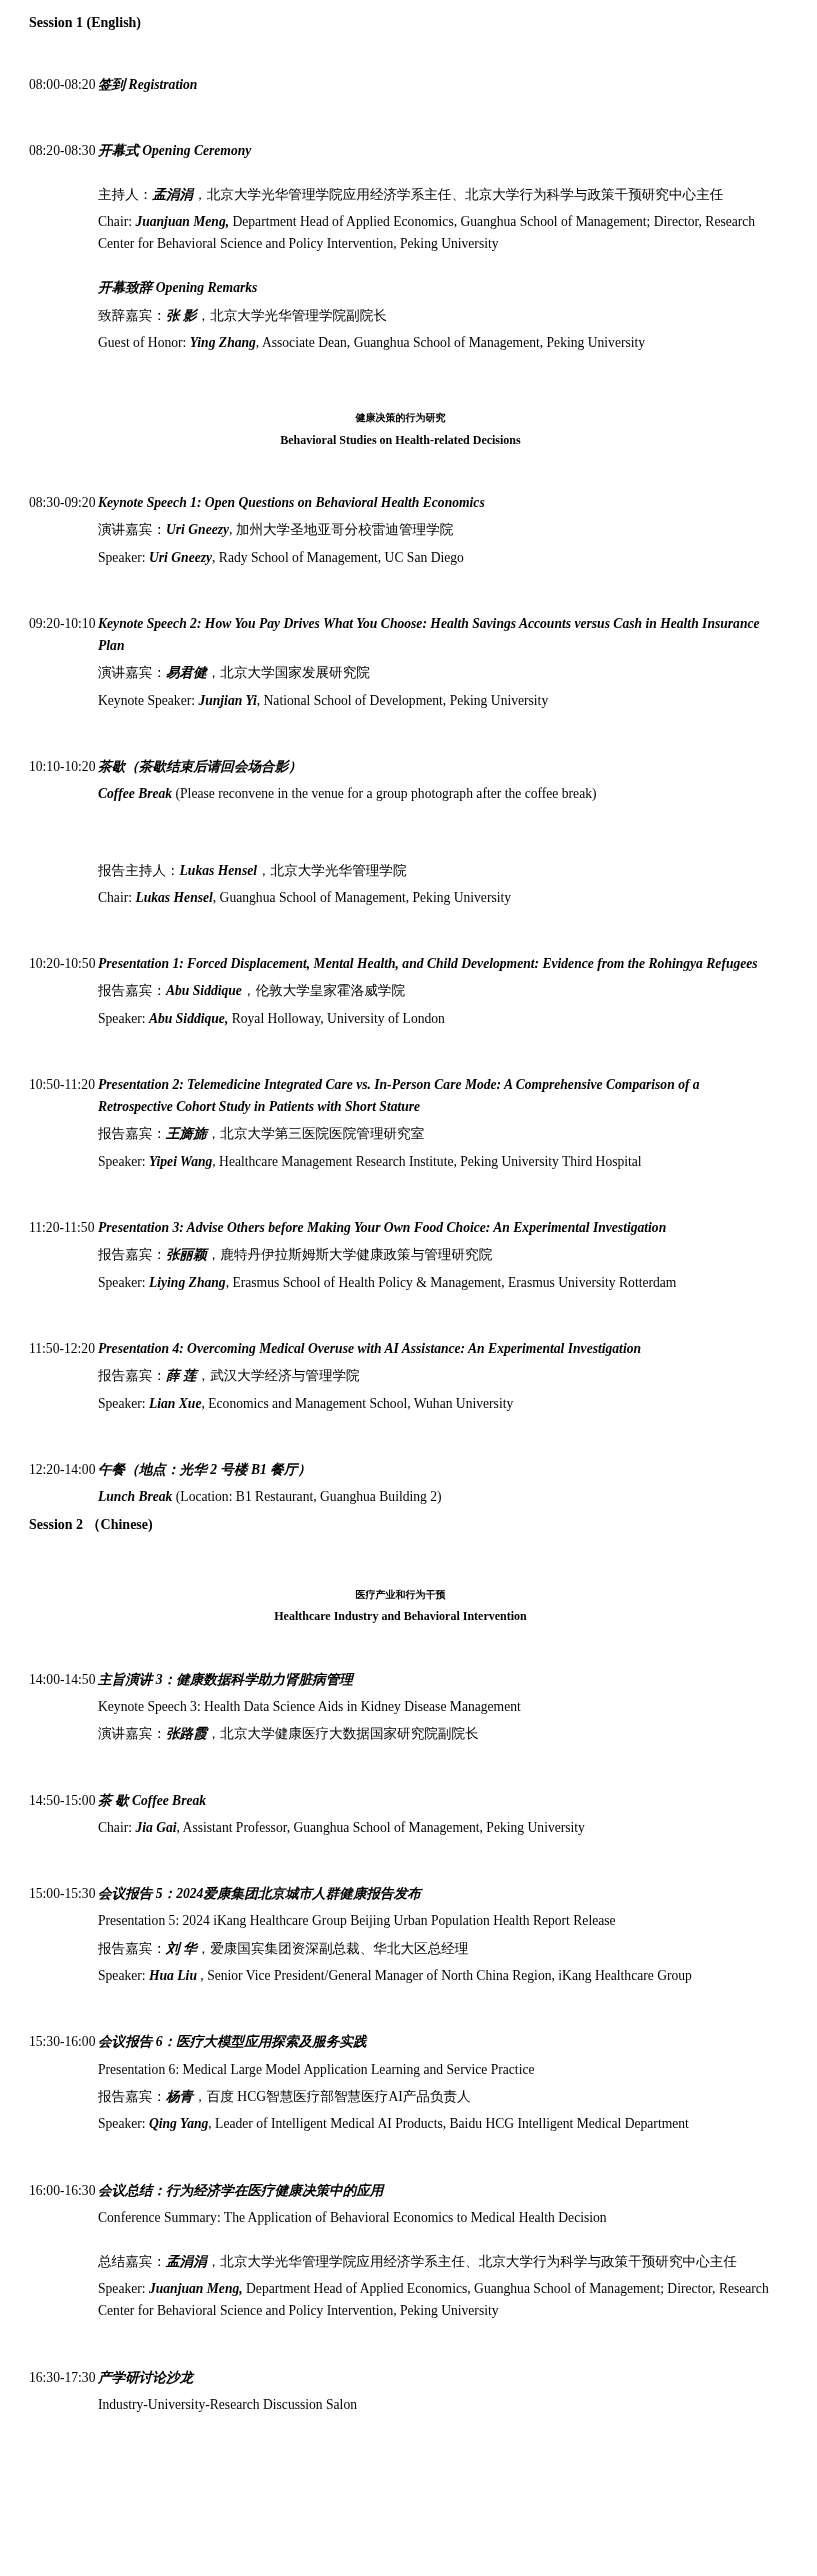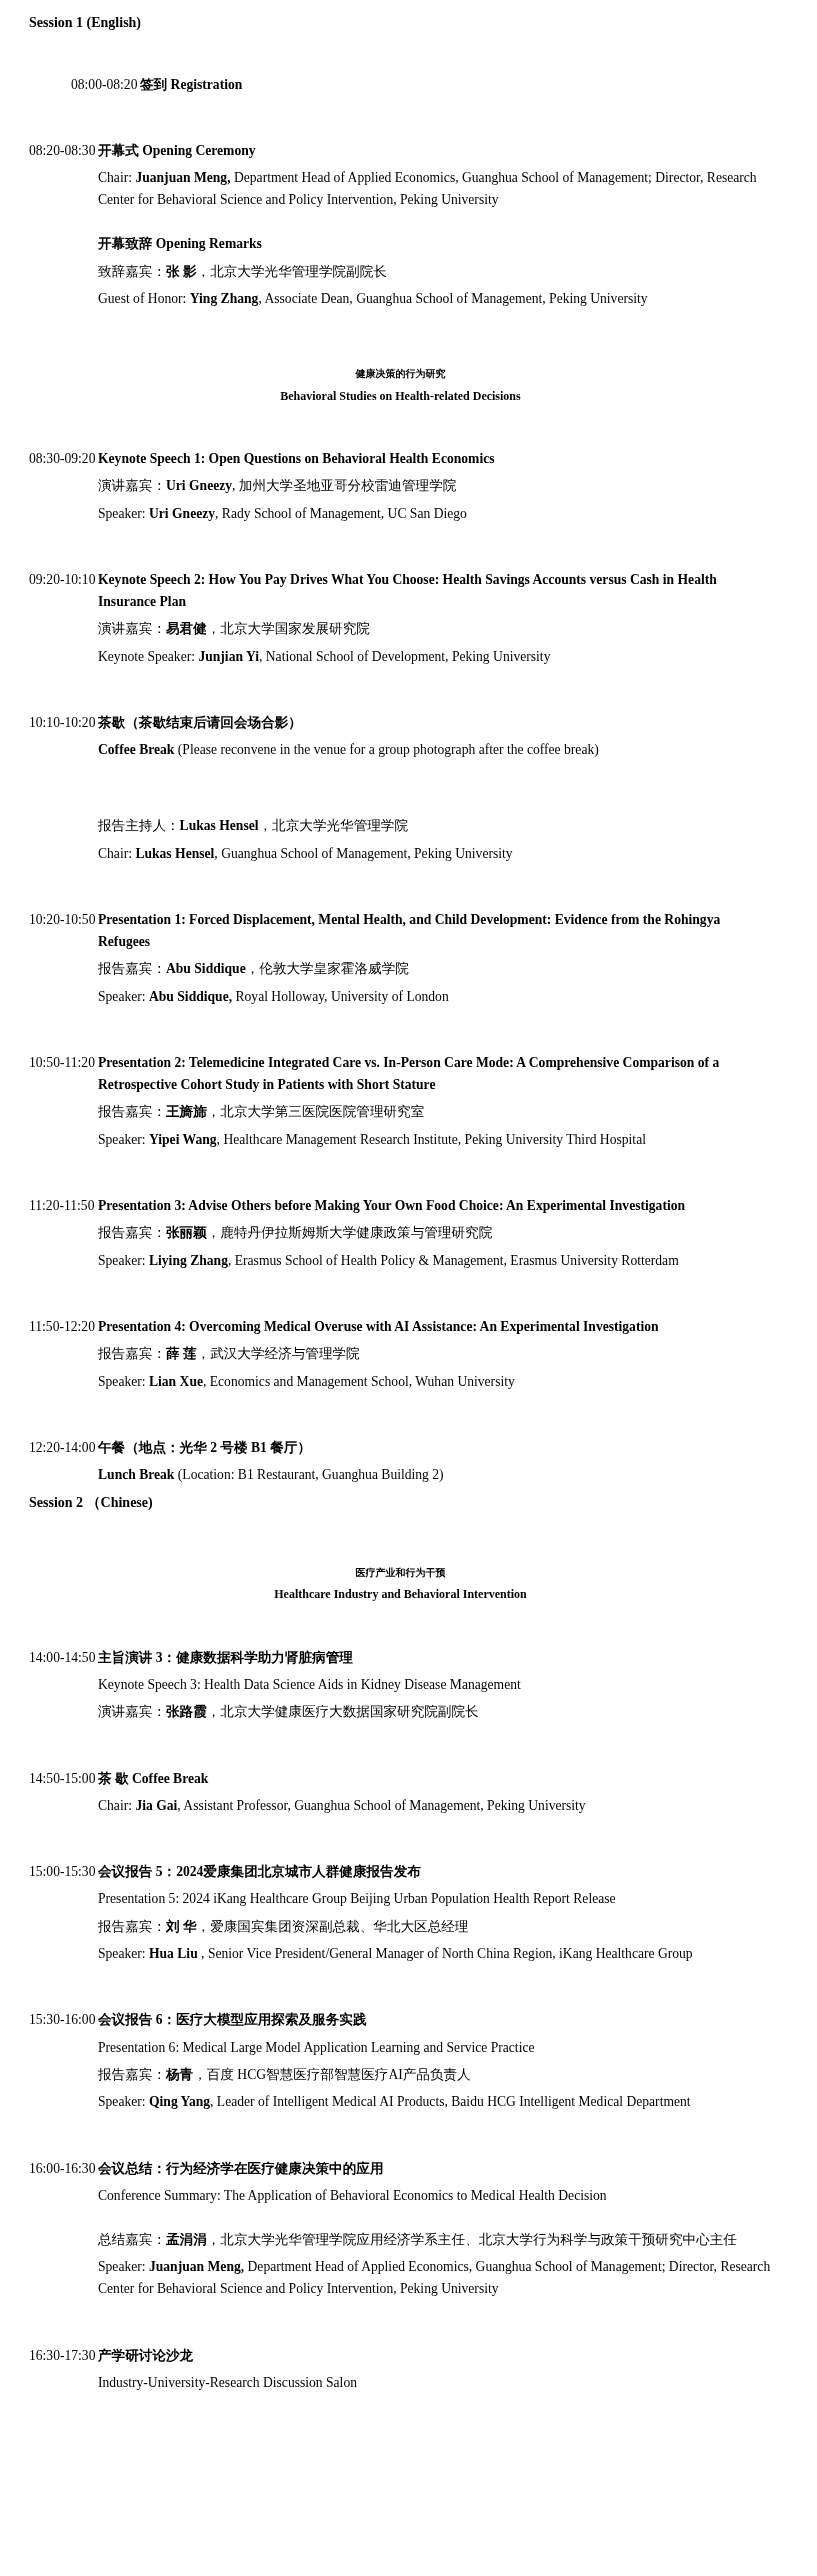--- a/index.html
+++ b/index.html
@@ -20,21 +20,21 @@
     width: 812px;
     padding: 12.3px 40px 35px 29px;
   }
   
   .session-heading {
     font-weight: bold;
     font-size: 14px;
     line-height: 1.6;
     margin: 0 0 39px 0;
   }
-  .session-heading + * { margin-top: 39px; margin-left: 42px; }
+  .session-heading + * { margin-top: 39px; }
   
   .center-block {
     margin: 51px 0 42px 0;
     text-align: center;
   }
   .center-cn {
     font-weight: bold;
     font-size: 10px;
     line-height: 1.7;
     font-family: Liberation Mono, monospace;
@@ -59,38 +59,39 @@
   }
   .content {
     flex: 1 1 auto;
     max-width: 678px;
   }
   .line {
     margin: 0 0 5.3px 0;
     line-height: 1.62;
   }
   .line.gap { margin-top: 22px; }
-  .line b { font-weight: bold; }
+  .line b { font-weight: bold; font-style: italic; }
 </style>
 </head>
 <body>
 
 <div class="page">
   <div id="agenda-root">
       <div class="session-heading">Session 1 (English)</div>
       <div class="row">
         <div class="time">08:00-08:20</div>
         <div class="content">
           <p class="line"><b>签到 Registration</b></p>
         </div>
       </div>
       <div class="row">
         <div class="time">08:20-08:30</div>
         <div class="content">
           <p class="line"><b>开幕式 Opening Ceremony</b></p>
+          <p class="line gap"><span>主持人：</span><b>孟涓涓</b><span>，北京大学光华管理学院应用经济学系主任、北京大学行为科学与政策干预研究中心主任</span></p>
           <p class="line"><span>Chair:  </span><b>Juanjuan Meng,</b><span> Department Head of Applied Economics, Guanghua School of Management; Director, Research Center for Behavioral Science and Policy Intervention, Peking University</span></p>
           <p class="line gap"><b>开幕致辞 Opening Remarks</b></p>
           <p class="line"><span>致辞嘉宾：</span><b>张 影</b><span>，北京大学光华管理学院副院长</span></p>
           <p class="line"><span>Guest of Honor: </span><b>Ying Zhang</b><span>, Associate Dean, Guanghua School of Management, Peking University</span></p>
         </div>
       </div>
       <div class="center-block">
         <div class="center-cn">健康决策的行为研究</div>
         <div class="center-en">Behavioral Studies on Health-related Decisions</div>
       </div>

